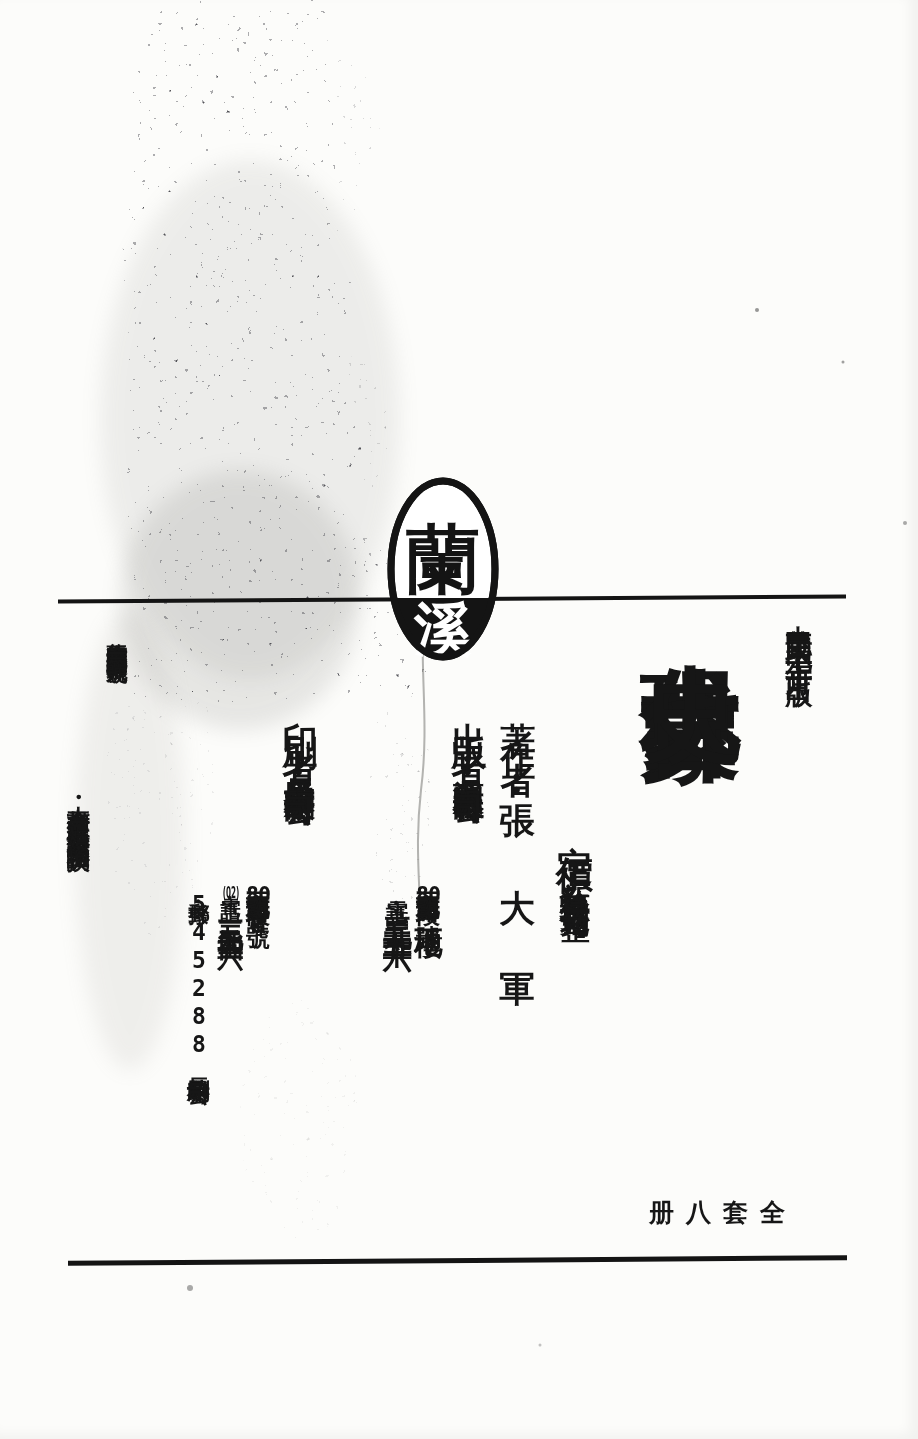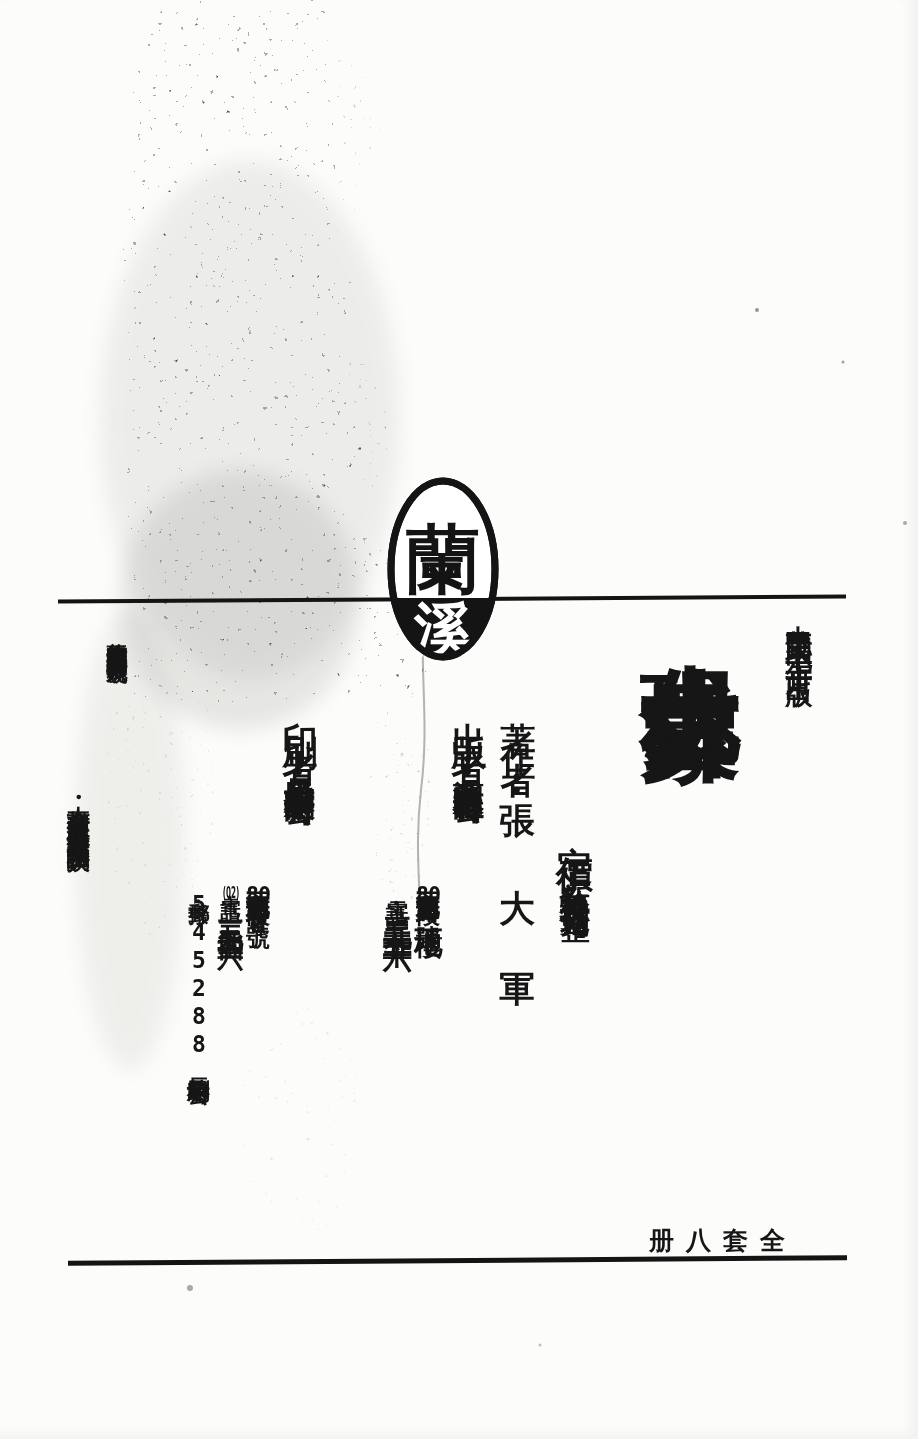--- a/index.html
+++ b/index.html
@@ -17,21 +17,21 @@
   .logo text{font-family:"DejaVu Serif", serif;}
 
   .vcol{
     position:absolute;writing-mode:vertical-rl;text-orientation:upright;
     line-height:1;white-space:nowrap;color:#161616;z-index:3;font-weight:700;
   }
   .hrow{position:absolute;color:#161616;z-index:3;font-weight:700;}
 
   .col-date{left:786px;top:604px;font-size:27px;letter-spacing:5px;}
   .col-title{left:643px;top:608px;font-size:100px;font-weight:900;letter-spacing:-5px;}
-  .col-set{left:649px;top:1196px;font-size:25px;letter-spacing:12px;margin-top:28px;}
+  .col-set{left:649px;top:1196px;font-size:25px;letter-spacing:12px;}
   .col-price{left:556px;top:816px;}
   .lbl-lg{font-size:37px;letter-spacing:12px;font-weight:900;}
   .col-price .val{font-size:30px;letter-spacing:4px;margin-inline-start:6px;}
   .col-author{left:500px;top:694px;}
   .col-author .lbl{font-size:35px;letter-spacing:20px;}
   .name-sp{font-size:36px;letter-spacing:84px;margin-inline-start:2px;}
   .col-publisher{left:452px;top:694px;}
   .col-printer{left:283px;top:694px;}
   .lbl{font-size:35px;letter-spacing:14px;}
   .org{font-size:31px;letter-spacing:2px;margin-inline-start:4px;}

